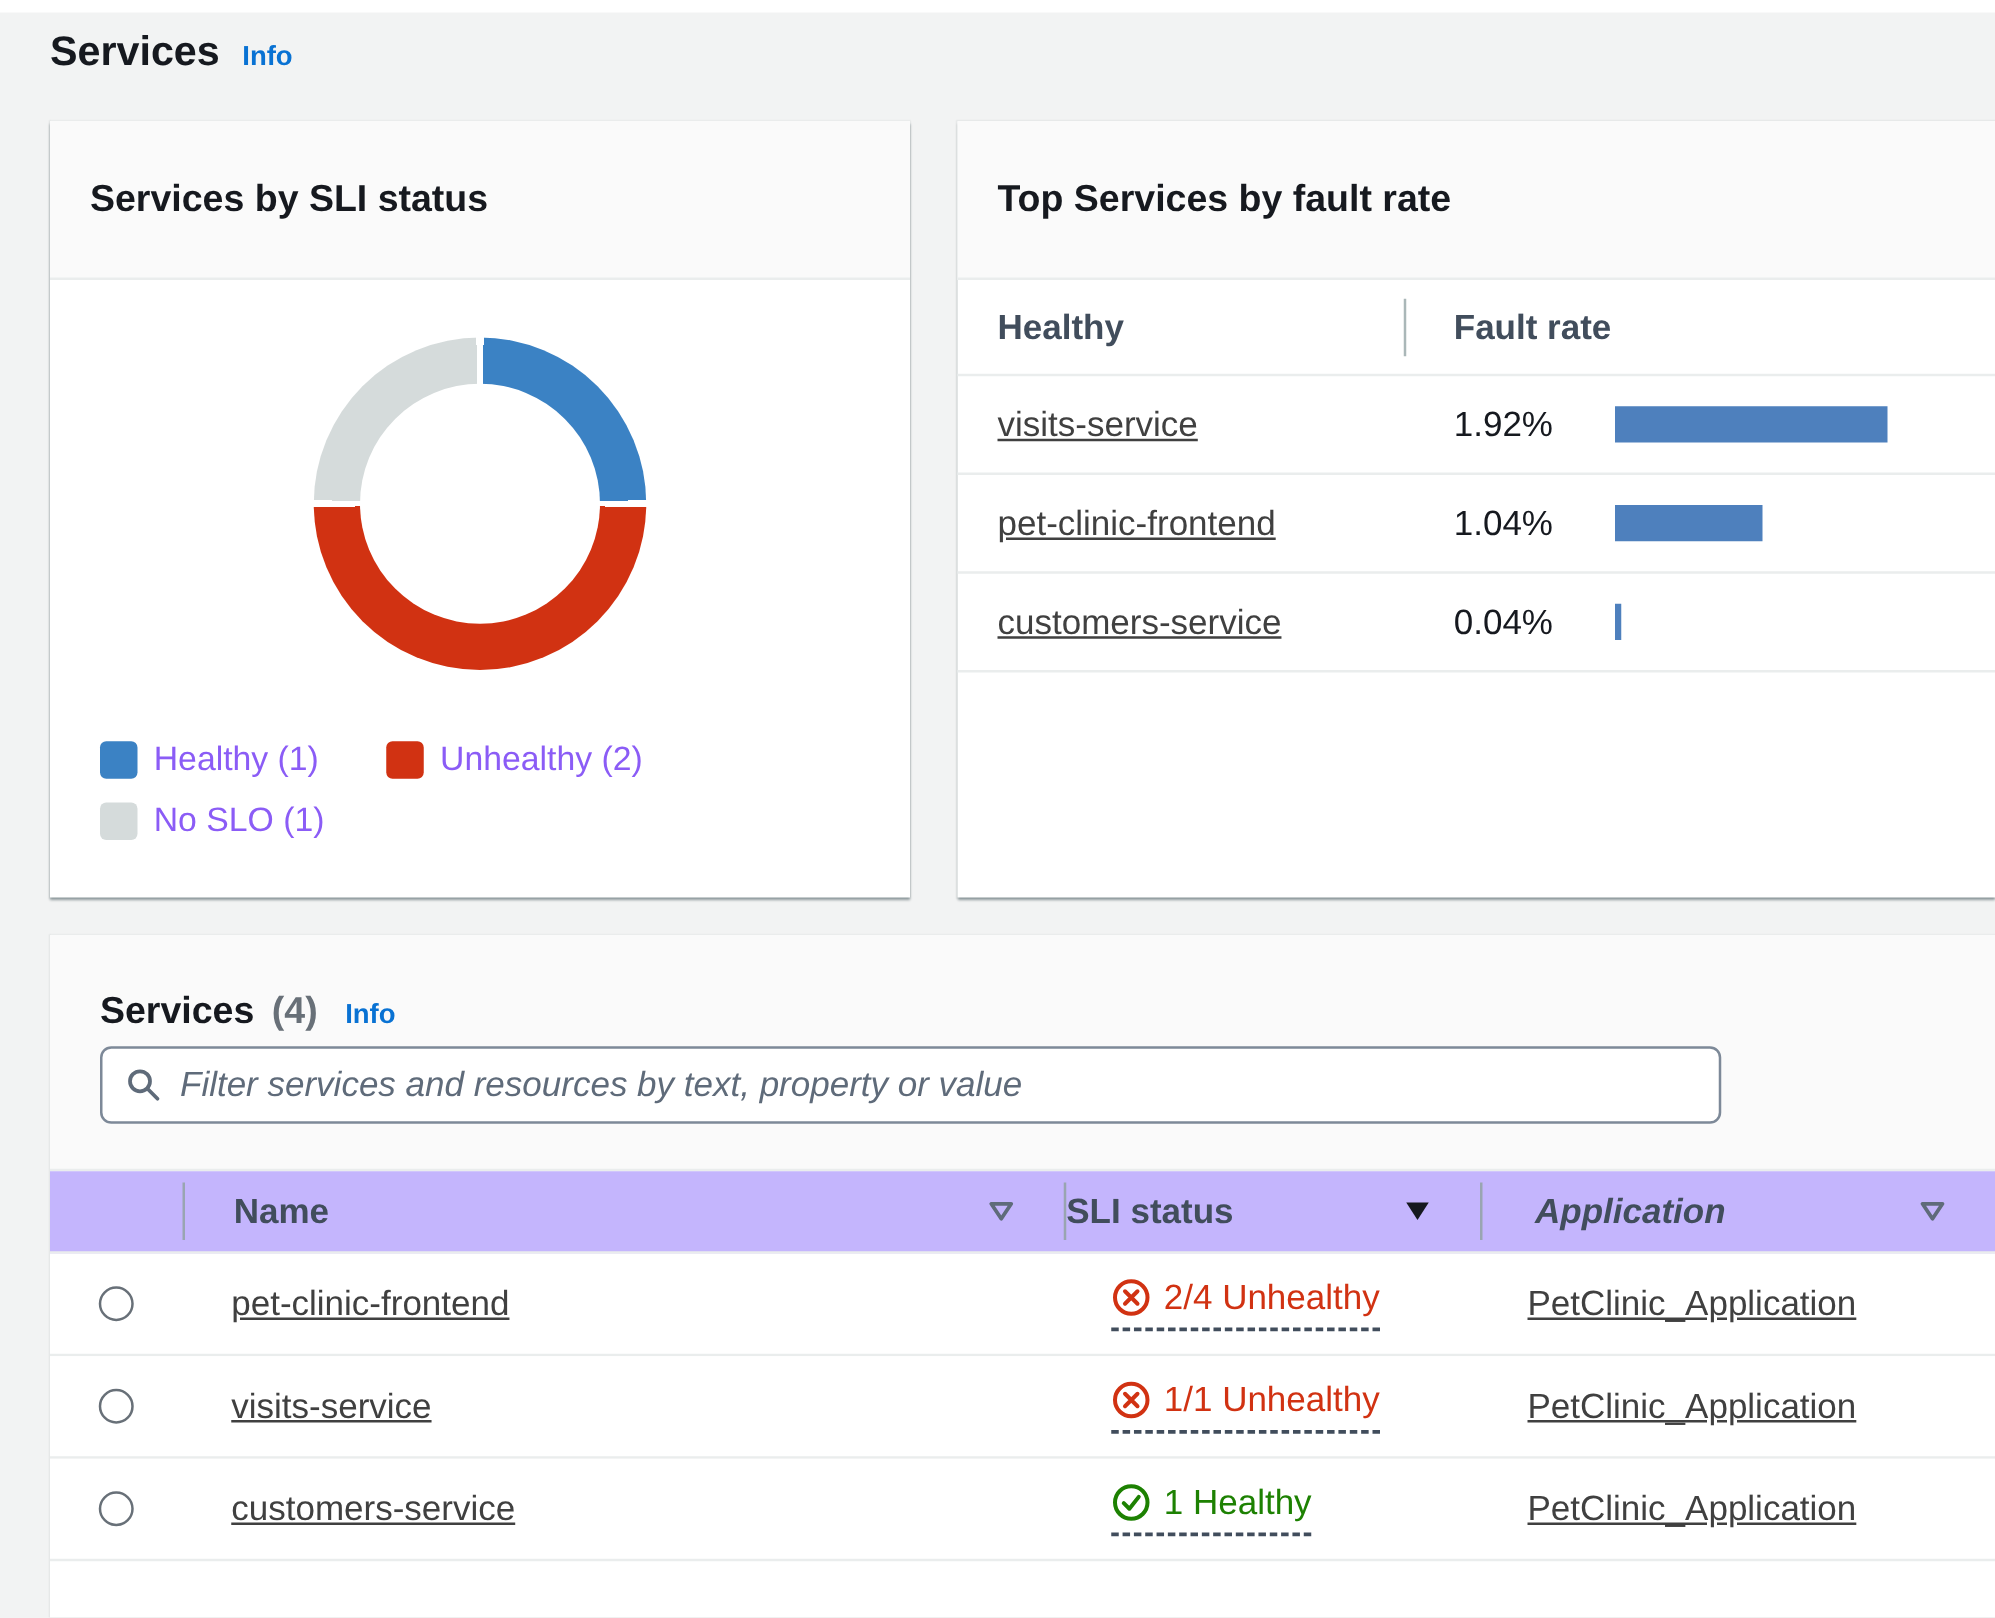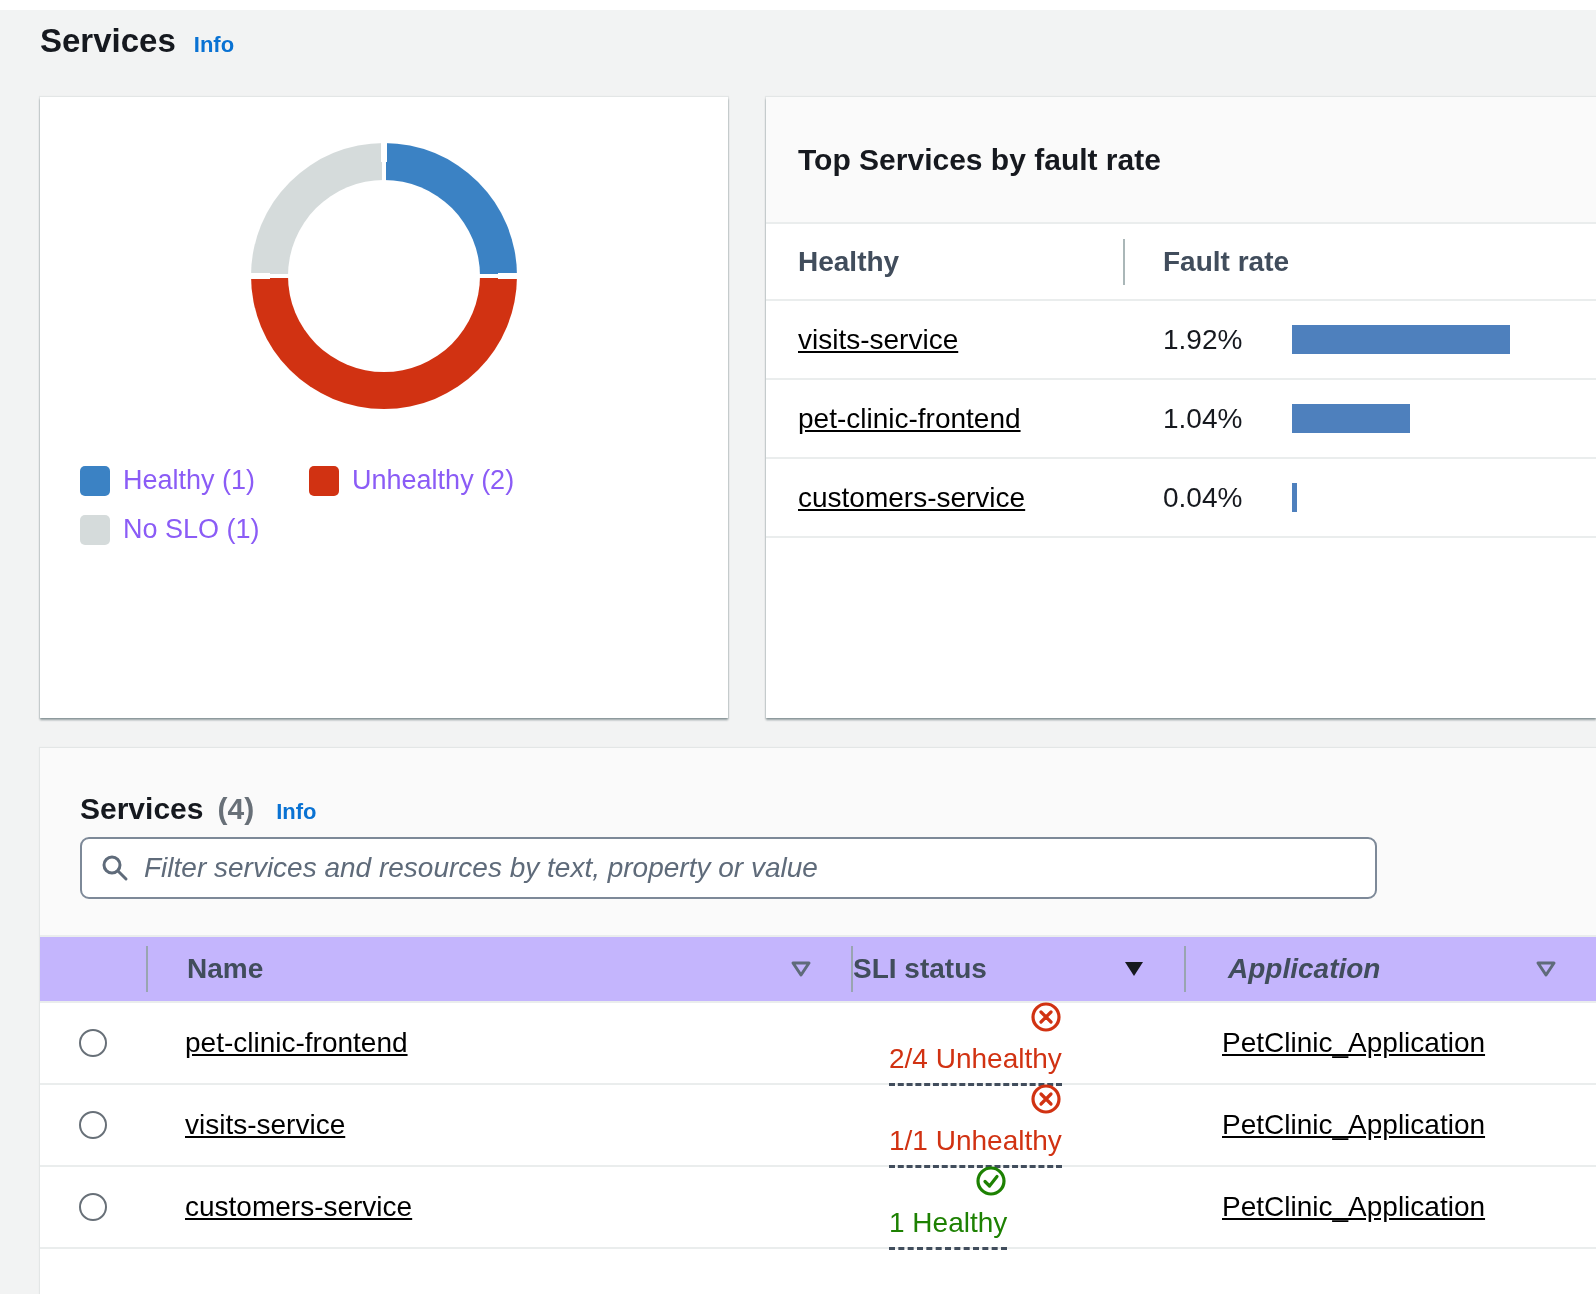--- a/index.html
+++ b/index.html
@@ -52,21 +52,21 @@
   }
   .fault-col-service { width:357px; padding-left:32px; }
   .col-label { font-size:28px; font-weight:700; color:#414d5c; }
   .v-divider { width:2px; height:46px; background:#aab7b8; }
   .fault-col-rate { padding-left:38px; }
   .fault-row { height:79px; display:flex; align-items:center; border-bottom:2px solid #eaeded; }
   .fault-cell-service { width:357px; padding-left:32px; }
   .fault-cell-rate { width:169px; padding-left:40px; font-size:28px; color:#16191f; }
   .fault-bar-zone { flex:1; display:flex; align-items:center; }
   .fault-bar { height:29px; }
-  a.tbl-link { color:#000000; font-size:28px; text-decoration:underline; cursor:pointer; }
+  a.tbl-link { color:#404040; font-size:28px; text-decoration:underline; cursor:pointer; }
 
   
   .card-table { margin:30px 0 0 40px; width:1556px; height:546px; background:#ffffff;
     box-shadow:0 0 1px 1px rgba(0,28,36,.06); }
   .table-header-zone { background:#fafafa; border-bottom:2px solid #eaeded; padding:44px 40px 36px 40px; }
   .table-title-row { display:flex; align-items:baseline; gap:14px; }
   .table-title { font-size:30px; font-weight:700; color:#16191f; }
   .table-count { font-size:30px; font-weight:700; color:#687078; }
   .table-title-row .info-link { margin-left:8px; }
   .filter-box {
@@ -92,37 +92,40 @@
   .sort-btn { margin-left:auto; margin-right:38px; display:flex; align-items:center; cursor:pointer; }
 
   .grid-row { height:82px; display:flex; align-items:center; border-bottom:2px solid #eaeded; background:#ffffff; }
   .cell-sel { width:106px; flex:none; display:flex; justify-content:center; }
   .radio { width:28px; height:28px; border:2px solid #687078; border-radius:50%; background:#fff; cursor:pointer; }
   .cell-name { width:703px; flex:none; padding-left:39px; }
   .cell-sli { width:331px; flex:none; padding-left:40px; }
   .cell-app { flex:1; padding-left:42px; }
 
   .sli-badge { display:inline-flex; align-items:flex-end; gap:10px; padding-bottom:8px;
-    border-bottom:3px dashed #414d5c; font-size:28px; cursor:default;flex-direction:column; }
+    border-bottom:3px dashed #414d5c; font-size:28px; cursor:default; }
   .sli-unhealthy { color:#d13212; }
   .sli-healthy { color:#1d8102; }
 </style>
 </head>
 <body>
 
 <div class="top-strip"></div>
 
 <div class="page-header">
   <span class="page-title">Services</span>
   <a class="info-link">Info</a>
 </div>
 
 <div class="cards-row">
 
   <div class="card card-sli">
+    <div class="card-header">
+      <span class="card-title">Services by SLI status</span>
+    </div>
     <div class="donut-wrap">
       <div class="donut" id="donut" style="background: conic-gradient(rgb(255, 255, 255) 0%, rgb(255, 255, 255) 0.35%, rgb(59, 130, 196) 0.35%, rgb(59, 130, 196) 24.65%, rgb(255, 255, 255) 24.65%, rgb(255, 255, 255) 25%, rgb(255, 255, 255) 25%, rgb(255, 255, 255) 25.35%, rgb(209, 50, 18) 25.35%, rgb(209, 50, 18) 74.65%, rgb(255, 255, 255) 74.65%, rgb(255, 255, 255) 75%, rgb(255, 255, 255) 75%, rgb(255, 255, 255) 75.35%, rgb(213, 219, 219) 75.35%, rgb(213, 219, 219) 99.65%, rgb(255, 255, 255) 99.65%, rgb(255, 255, 255) 100%);"></div>
     </div>
     <div class="legend">
       <div class="legend-item">
         <span class="legend-swatch" style="background-color: rgb(59, 130, 196);"></span>
         <span>Healthy (1)</span>
       </div>
       <div class="legend-item">
         <span class="legend-swatch" style="background-color: rgb(209, 50, 18);"></span>

